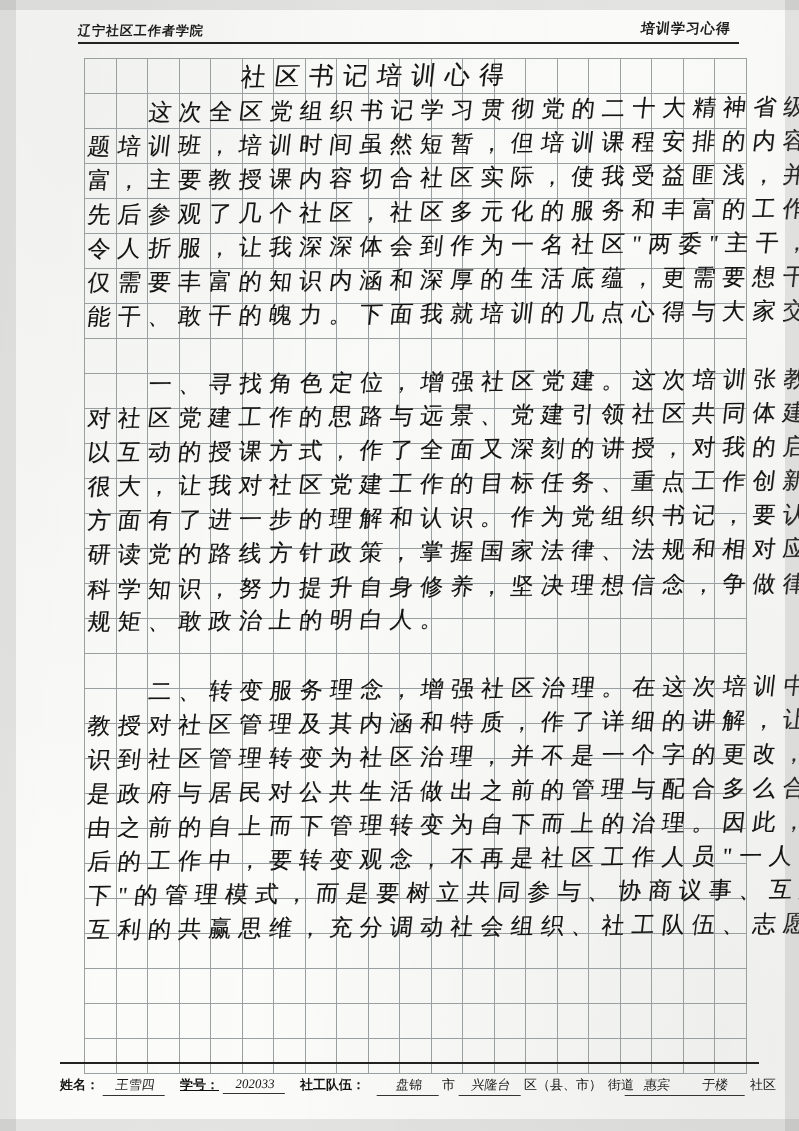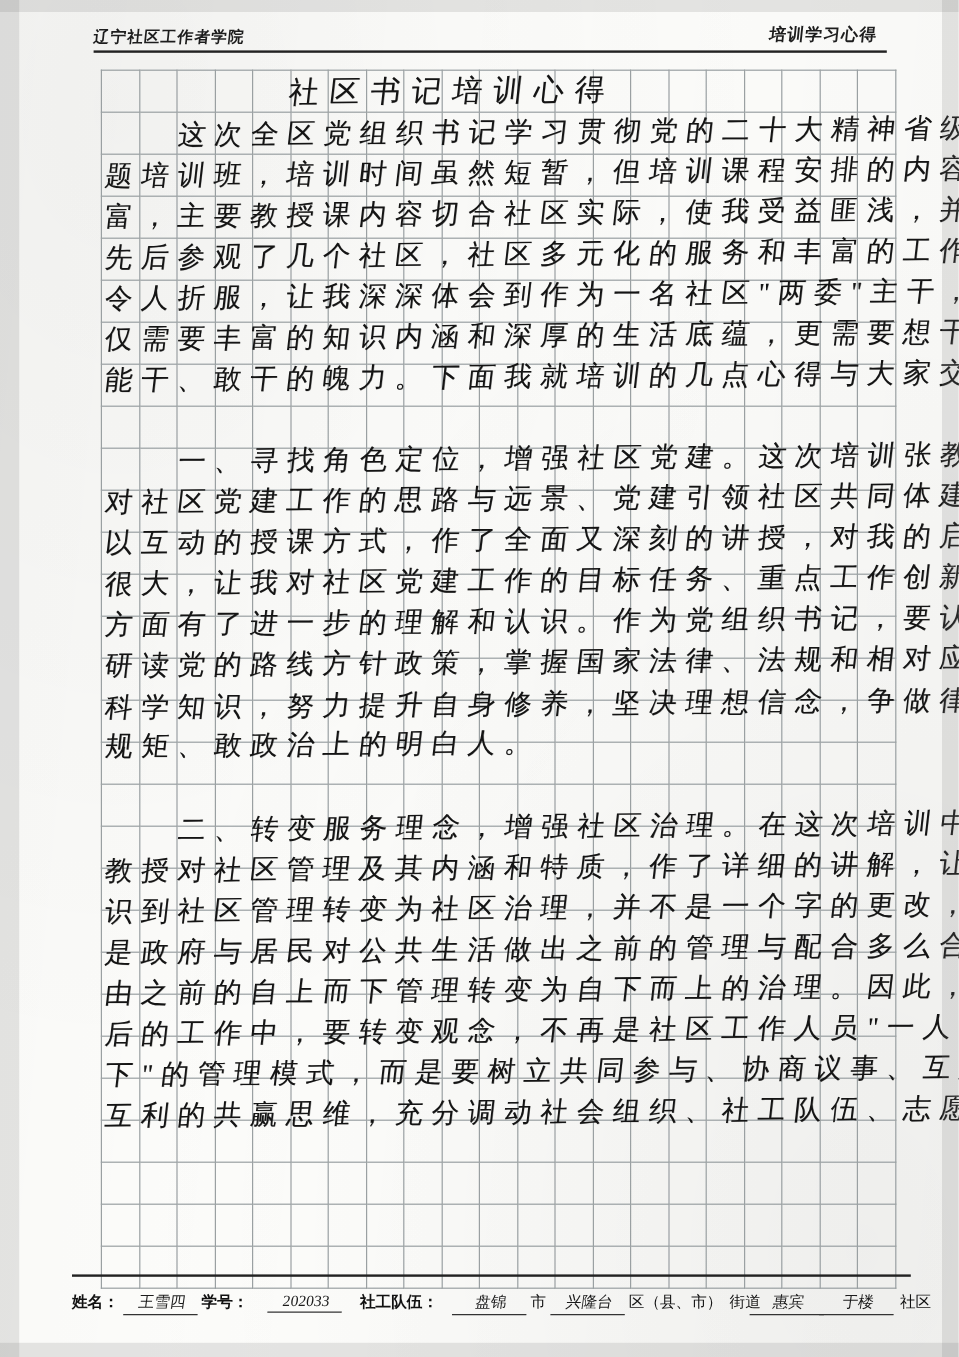--- a/index.html
+++ b/index.html
@@ -901,21 +901,21 @@
         </div>
       </div>
   </div>
 
   <div class="footer">
     <div class="footer-rule"></div>
 
     <span class="f-item f-label" style="left:0px;text-align:right;">姓名：</span>
     <span class="f-item f-val" style="left:44px;">王雪四</span>
 
-    <span class="f-item f-label" style="left:108px;">学号：</span>
+    <span class="f-item f-label" style="left:120px;text-decoration:underline;">学号：</span>
     <span class="f-item f-val" style="left:164px;">202033</span>
 
     <span class="f-item f-label" style="left:240px;">社工队伍：</span>
     <span class="f-item f-val" style="left:318px;">盘锦</span>
     <span class="f-item" style="left:382px;">市</span>
     <span class="f-item f-val" style="left:400px;">兴隆台</span>
     <span class="f-item" style="left:464px;">区（县、市）</span>
     <span class="f-item f-val" style="left:566px;">惠宾</span>
     <span class="f-item" style="left:548px;">街道</span>
     <span class="f-item f-val" style="left:624px;">于楼</span>

